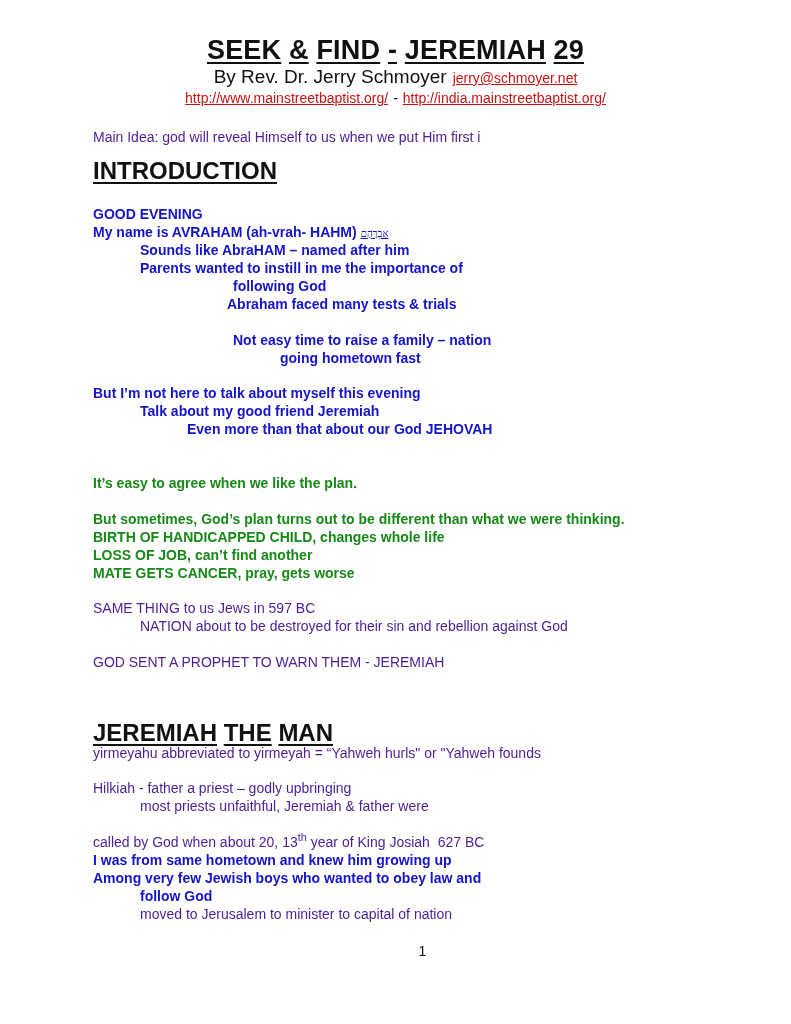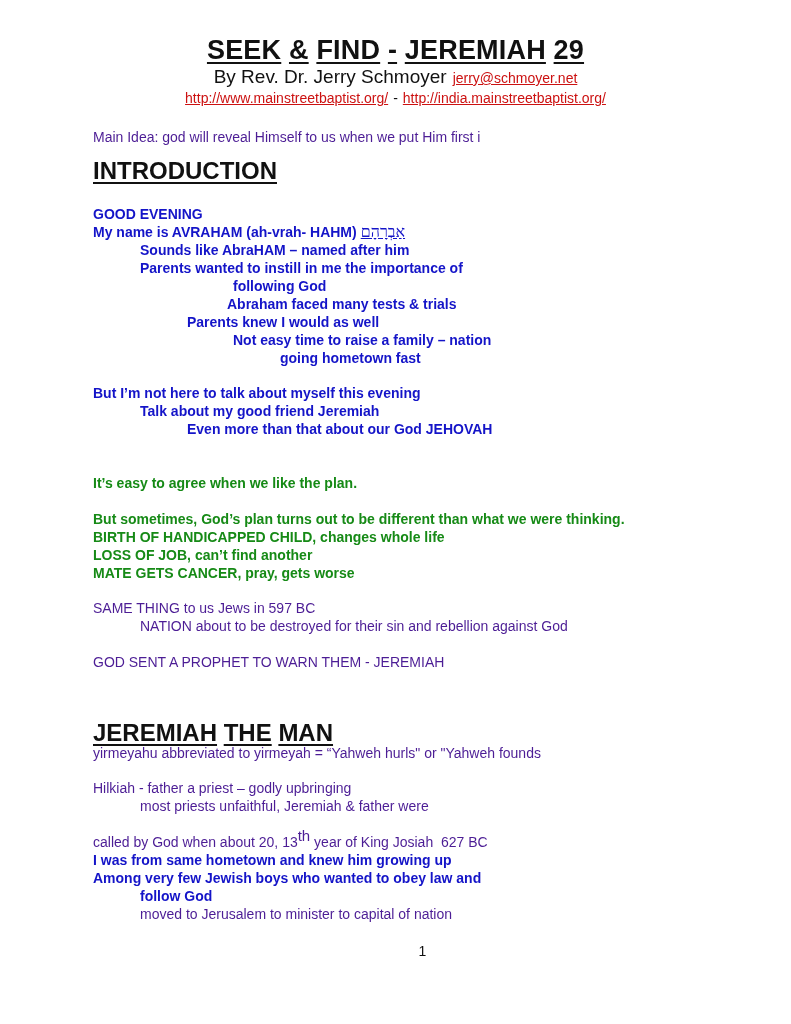--- a/index.html
+++ b/index.html
@@ -13,22 +13,22 @@
     .byline .email { color: #cc1111; text-decoration: underline; font-size: 14px; margin-left: 6px; }
     .links { top: 89px; font-size: 14px; line-height: 18px; color: #cc1111; }
     .links a { color: #cc1111; text-decoration: underline; }
     .links .sep { color: #111; margin: 0 5px; }
     .line { position: absolute; left: 93px; font-size: 14px; line-height: 18px; white-space: nowrap; }
     .blue { color: #1414c8; font-weight: bold; }
     .green { color: #168a16; font-weight: bold; }
     .black { color: #4c1d95; }
     .heading { font-size: 24px; font-weight: bold; text-decoration: underline; text-decoration-thickness: 2px; text-underline-offset: 3px; color: #111; }
     .i1 { left: 140px; } .i2 { left: 187px; } .i3 { left: 233px; } .i4 { left: 280px; }
-    .hebrew { font-family: "DejaVu Serif", serif; font-weight: normal; font-size: 16px; text-decoration: underline; margin-left: 4px; }
-    sup { font-size: 15px; line-height: 0; text-align: center; }
+    .hebrew { font-family: "DejaVu Serif", serif; font-weight: normal; font-size: 10px; text-decoration: underline; margin-left: 4px; }
+    sup { font-size: 11px; line-height: 0; text-align: center; }
     .pagenum { position: absolute; left: 0; width: 845px; top: 943px; text-align: center; font-size: 14px; }
     .h2 span { text-decoration: underline; text-decoration-thickness: 2px; text-underline-offset: 3px; }
   </style>
 </head>
 <body>
 
 <div class="page">
 
   <div class="center title">
     <span class="u">SEEK</span>
@@ -52,21 +52,20 @@
   <div class="line heading" style="top:162px;">INTRODUCTION</div>
 
   <div class="line blue" style="top:205px;">GOOD EVENING</div>
   <div class="line blue" style="top:223px;">
     <span>My name is AVRAHAM (ah-vrah- HAHM)</span><span class="hebrew">אַבְרָהָם</span>
   </div>
   <div class="line blue i1" style="top:241px;">Sounds like AbraHAM – named after him</div>
   <div class="line blue i1" style="top:259px;">Parents wanted to instill in me the importance of</div>
   <div class="line blue i3" style="top:277px;">following God</div>
   <div class="line blue i2" style="top:295px;margin-left:40px;">Abraham faced many tests &amp; trials</div>
-  <div class="line blue i2" style="top:313px;">Parents knew I would as well</div>
   <div class="line blue i3" style="top:331px;">Not easy time to raise a family – nation</div>
   <div class="line blue i4" style="top:349px;">going hometown fast</div>
 
   <div class="line blue" style="top:384px;">But I’m not here to talk about myself this evening</div>
   <div class="line blue i1" style="top:402px;">Talk about my good friend Jeremiah</div>
   <div class="line blue i2" style="top:420px;">Even more than that about our God JEHOVAH</div>
 
   <div class="line green" style="top:474px;">It’s easy to agree when we like the plan.</div>
 
   <div class="line green" style="top:510px;">But sometimes, God’s plan turns out to be different than what we were thinking.</div>

